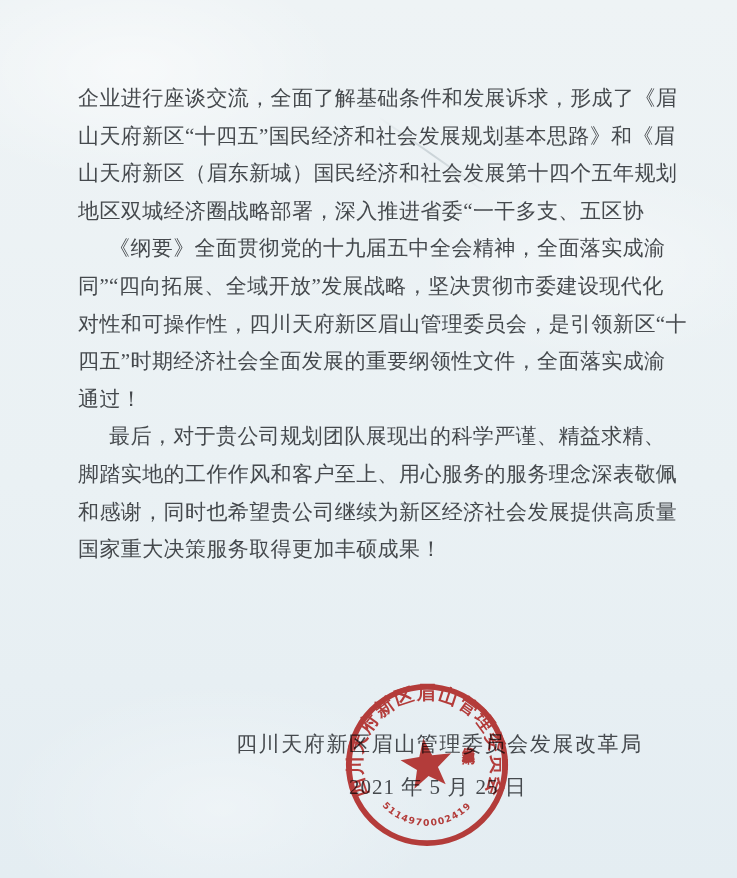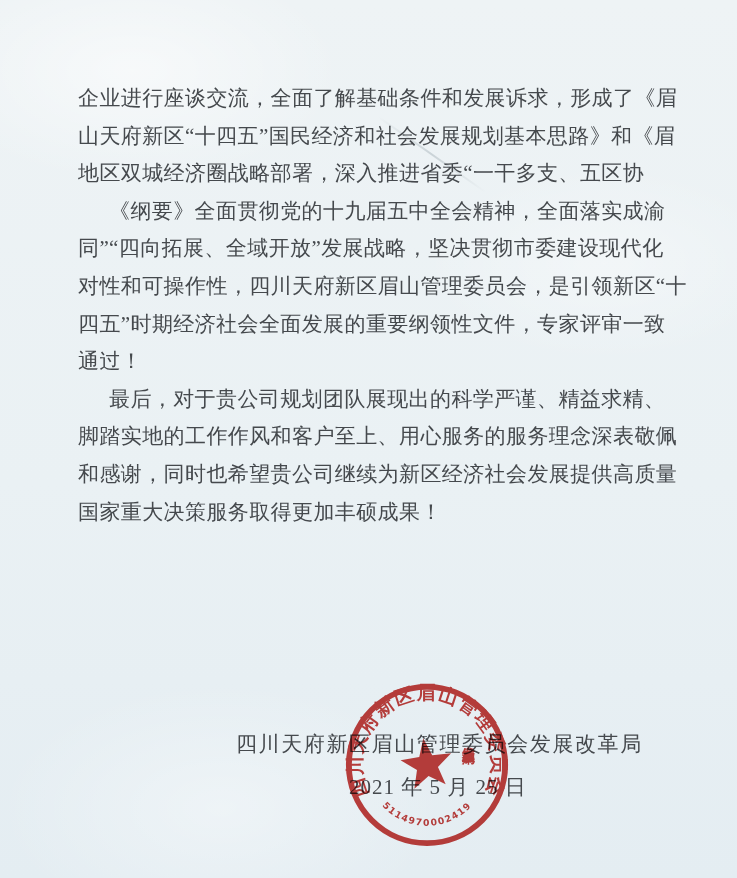--- a/index.html
+++ b/index.html
@@ -60,25 +60,26 @@
 </head>
 <body>
 
 <div class="page">
 
   <div class="scratch"></div>
 
   <div class="body-text">
       <div class="line">企业进行座谈交流，全面了解基础条件和发展诉求，形成了《眉</div>
       <div class="line">山天府新区“十四五”国民经济和社会发展规划基本思路》和《眉</div>
+      <div class="line">山天府新区（眉东新城）国民经济和社会发展第十四个五年规划</div>
       <div class="line">地区双城经济圈战略部署，深入推进省委“一干多支、五区协</div>
       <div class="line indent">《纲要》全面贯彻党的十九届五中全会精神，全面落实成渝</div>
       <div class="line">同”“四向拓展、全域开放”发展战略，坚决贯彻市委建设现代化</div>
       <div class="line">对性和可操作性，四川天府新区眉山管理委员会，是引领新区“十</div>
-      <div class="line">四五”时期经济社会全面发展的重要纲领性文件，专家评审一致</div>
+      <div class="line">四五”时期经济社会全面发展的重要纲领性文件，全面落实成渝</div>
       <div class="line">通过！</div>
       <div class="line indent">最后，对于贵公司规划团队展现出的科学严谨、精益求精、</div>
       <div class="line">脚踏实地的工作作风和客户至上、用心服务的服务理念深表敬佩</div>
       <div class="line">和感谢，同时也希望贵公司继续为新区经济社会发展提供高质量</div>
       <div class="line">国家重大决策服务取得更加丰硕成果！</div>
     </div>
 
   <div class="signature">四川天府新区眉山管理委员会发展改革局</div>
 
   <div class="date">2021 年 5 月 25 日</div>

